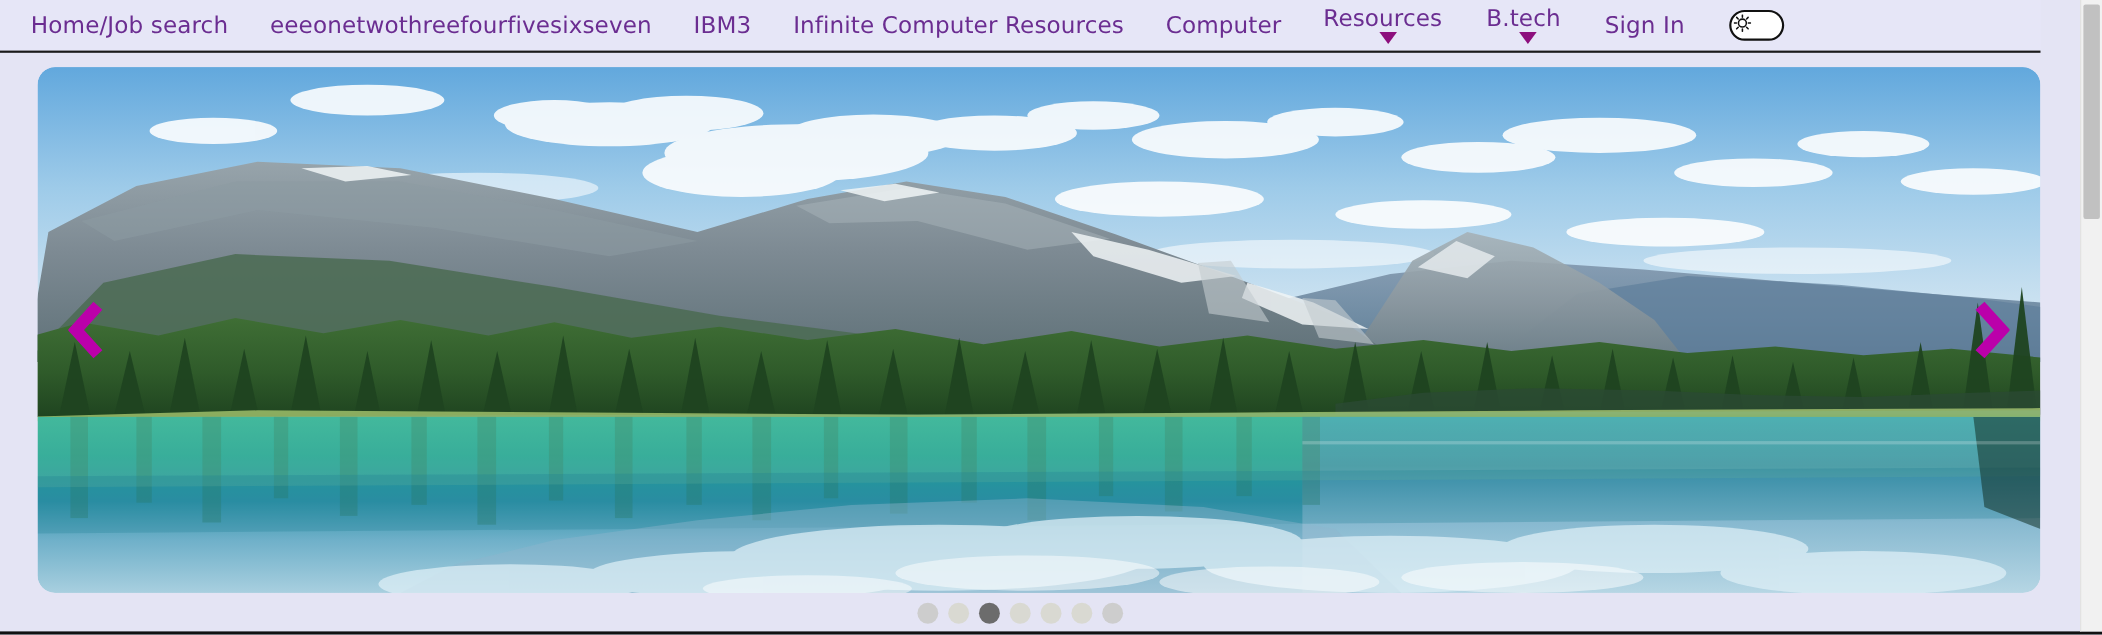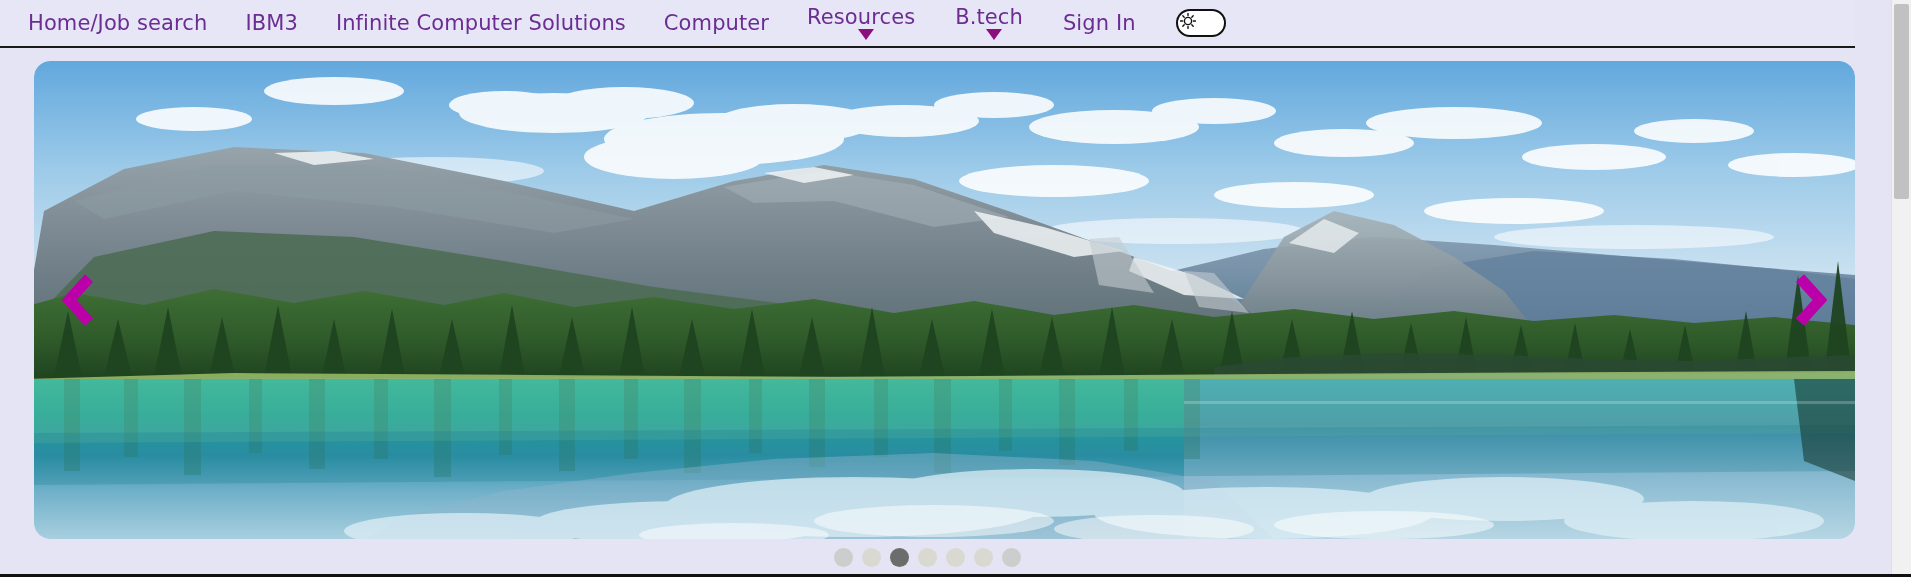--- a/index.html
+++ b/index.html
@@ -162,24 +162,27 @@
 </head>
 <body>
 
 <div id="page">
 
   <nav class="navbar">
     <a class="nav-item">
       <span>Home/Job search</span>
     </a>
     <a class="nav-item">
+      <span>eeeonetwothreefourfivesixseven</span>
+    </a>
+    <a class="nav-item">
       <span>IBM3</span>
     </a>
     <a class="nav-item">
-      <span>Infinite Computer Solutions</span>
+      <span>Infinite Computer Resources</span>
     </a>
     <a class="nav-item">
       <span>Computer</span>
     </a>
     <a class="nav-item has-caret">
       <span>Resources</span>
       <span class="caret"></span>
     </a>
     <a class="nav-item has-caret">
       <span>B.tech</span>

